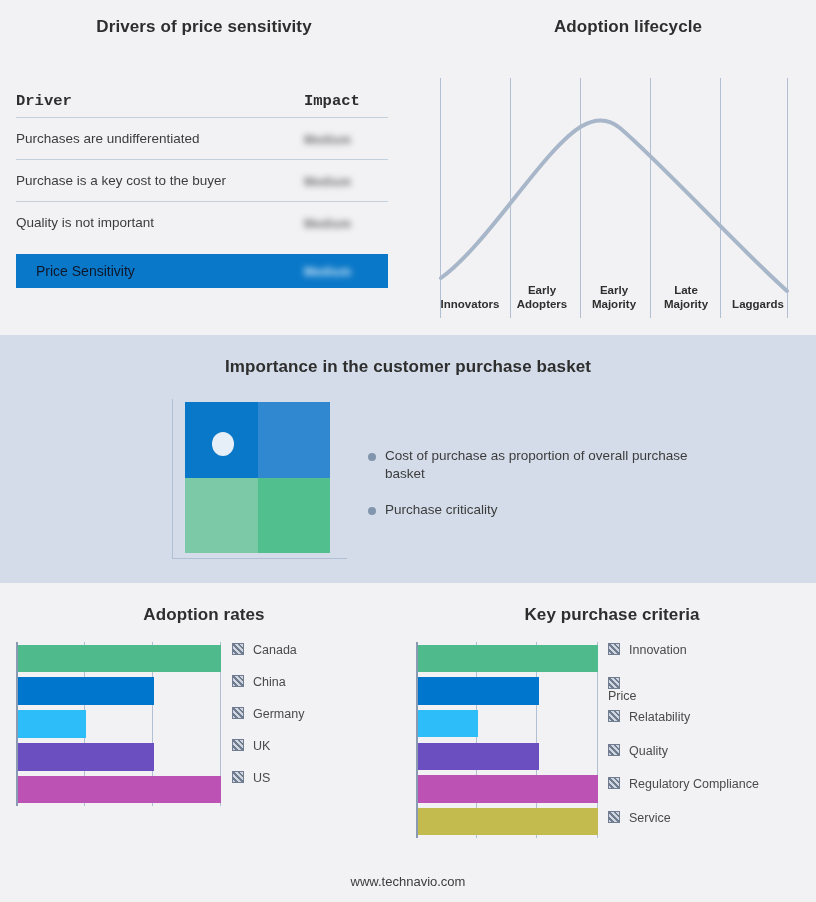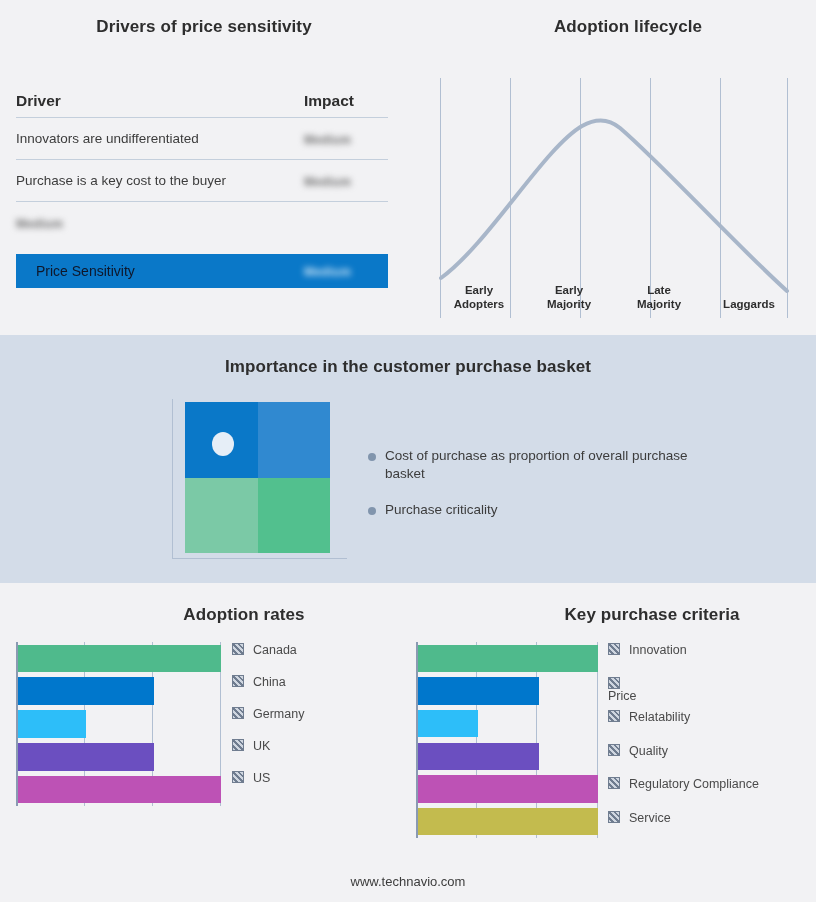--- a/index.html
+++ b/index.html
@@ -20,21 +20,21 @@
   .sec-title{
     font-weight:bold;font-size:17px;color:#2e2e2e;
     text-align:center;letter-spacing:.1px;
     font-family:"Liberation Sans", sans-serif;
   }
 
   
   #drivers{left:0;top:0;width:408px;height:397px;}
   #drivers .sec-title{position:absolute;left:0;top:17px;width:408px;}
   .tbl{position:absolute;left:16px;top:92px;width:372px;}
-  .tbl-head{display:flex;align-items:flex-end;padding:0 0 7px 0;}
+  .tbl-head{display:flex;align-items:flex-end;padding:0 0 7px 0;font-family:Liberation Mono, monospace;}
   .tbl-head .c1{flex:1;font-weight:bold;font-size:15.5px;color:#2e2e2e;}
   .tbl-head .c2{width:84px;text-align:left;font-weight:bold;font-size:15.5px;color:#2e2e2e;}
   .tbl-row{display:flex;align-items:center;height:41px;border-top:1px solid #c4cfdc;}
   .tbl-row .c1{flex:1;font-size:13.5px;color:#3c3c3c;}
   .tbl-row .c2{width:84px;}
   .redact{
     display:inline-block;font-size:12px;color:#6d6d6d;font-weight:600;
     filter:blur(3.4px);
     -webkit-filter:blur(3.4px);
     letter-spacing:.3px;
@@ -69,21 +69,21 @@
   #dot{position:absolute;left:27px;top:30px;width:22px;height:24px;border-radius:50%;background:#e6eef7;}
   #imp-legend{position:absolute;left:368px;top:112px;width:330px;}
   .li{display:flex;align-items:flex-start;margin-bottom:18px;}
   .li .bullet{width:8px;height:8px;border-radius:50%;background:#8195ad;margin:6px 9px 0 0;flex:none;}
   .li .txt{font-size:13.5px;color:#3c3c3c;line-height:18px;}
 
   
   .barpanel{top:583px;height:319px;}
   #adoption{left:0;width:408px;}
   #criteria{left:408px;width:408px;}
-  .barpanel .sec-title{position:absolute;left:0;top:22px;width:408px;margin-left:40px;}
+  .barpanel .sec-title{position:absolute;left:0;top:22px;width:408px;}
   .chart{position:absolute;}
   #chart-a{left:16px;top:59px;width:205px;height:164px;}
   #chart-b{left:8px;top:59px;width:182px;height:196px;}
   .plot{position:absolute;left:0;top:0;right:0;bottom:0;}
   .gl{position:absolute;top:0;bottom:0;width:1px;background:#b1bfd2;}
   .gl.axis{background:#8a9ab2;width:2px;}
   .bars{position:absolute;left:2px;top:0;right:0;bottom:0;display:flex;flex-direction:column;}
   .barslot{flex:1;display:flex;align-items:center;}
   .bar{height:84%;}
   .legend{position:absolute;}
@@ -107,28 +107,29 @@
 <div class="band" id="band-bot"></div>
 
 <div class="panel" id="drivers">
   <div class="sec-title">Drivers of price sensitivity</div>
   <div class="tbl">
     <div class="tbl-head">
       <div class="c1">Driver</div>
       <div class="c2">Impact</div>
     </div>
     <div class="tbl-row">
-      <div class="c1">Innovators are undifferentiated</div>
+      <div class="c1">Purchases are undifferentiated</div>
       <div class="c2"><span class="redact">Medium</span></div>
     </div>
     <div class="tbl-row">
       <div class="c1">Purchase is a key cost to the buyer</div>
       <div class="c2"><span class="redact">Medium</span></div>
     </div>
     <div class="tbl-row">
+      <div class="c1">Quality is not important</div>
       <div class="c2"><span class="redact">Medium</span></div>
     </div>
     <div class="tbl-hl">
       <div class="c1">Price Sensitivity</div>
       <div class="c2"><span class="redact">Medium</span></div>
     </div>
   </div>
 </div>
 
 <div class="panel" id="lifecycle">
@@ -141,20 +142,24 @@
         <line x1="146.5" y1="0" x2="146.5" y2="240"></line>
         <line x1="216.5" y1="0" x2="216.5" y2="240"></line>
         <line x1="286.5" y1="0" x2="286.5" y2="240"></line>
         <line x1="353.5" y1="0" x2="353.5" y2="240"></line>
       </g>
       <path d="M 7,200 C 55,165 110,70 148,48 C 162,40 174,40 186,50 C 228,86 300,165 353,213" fill="none" stroke="#a8b6c9" stroke-width="4" stroke-linecap="round"></path>
     </svg>
   </div>
   <div class="lc-labels">
     <div class="lc-cell">
+      <span></span>
+      <span>Innovators</span>
+    </div>
+    <div class="lc-cell">
       <span>Early</span>
       <span>Adopters</span>
     </div>
     <div class="lc-cell">
       <span>Early</span>
       <span>Majority</span>
     </div>
     <div class="lc-cell">
       <span>Late</span>
       <span>Majority</span>

